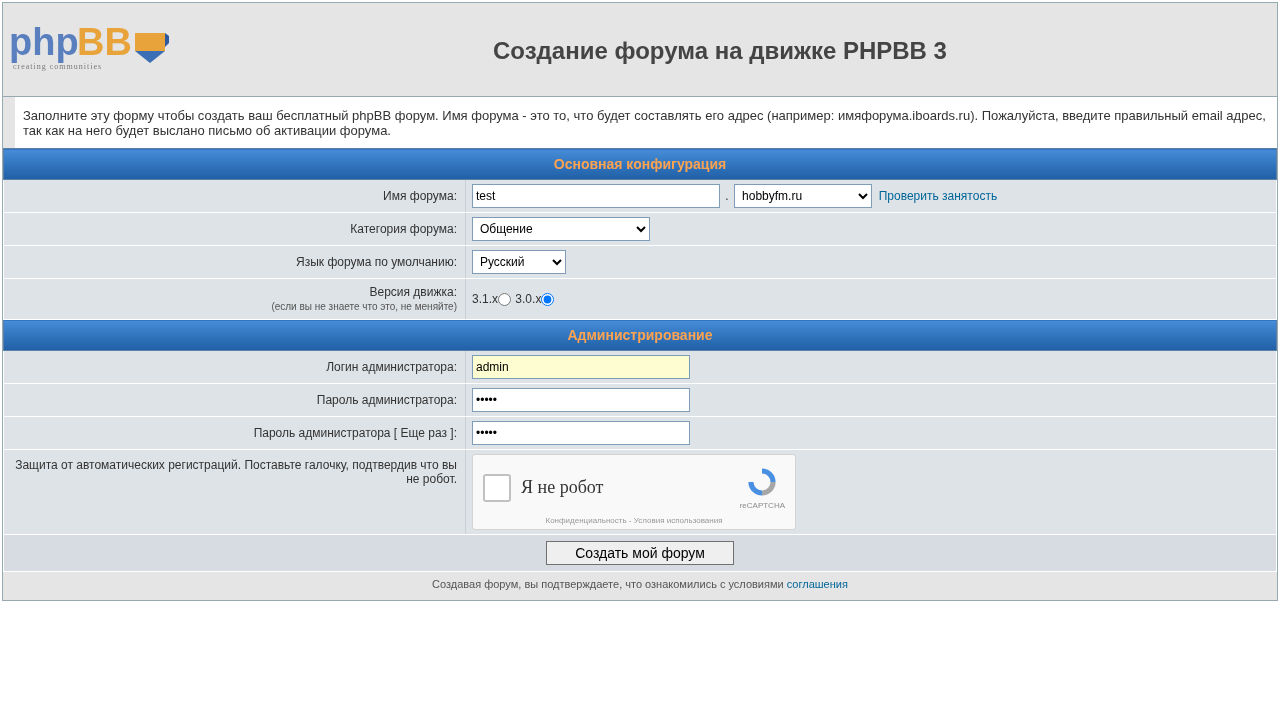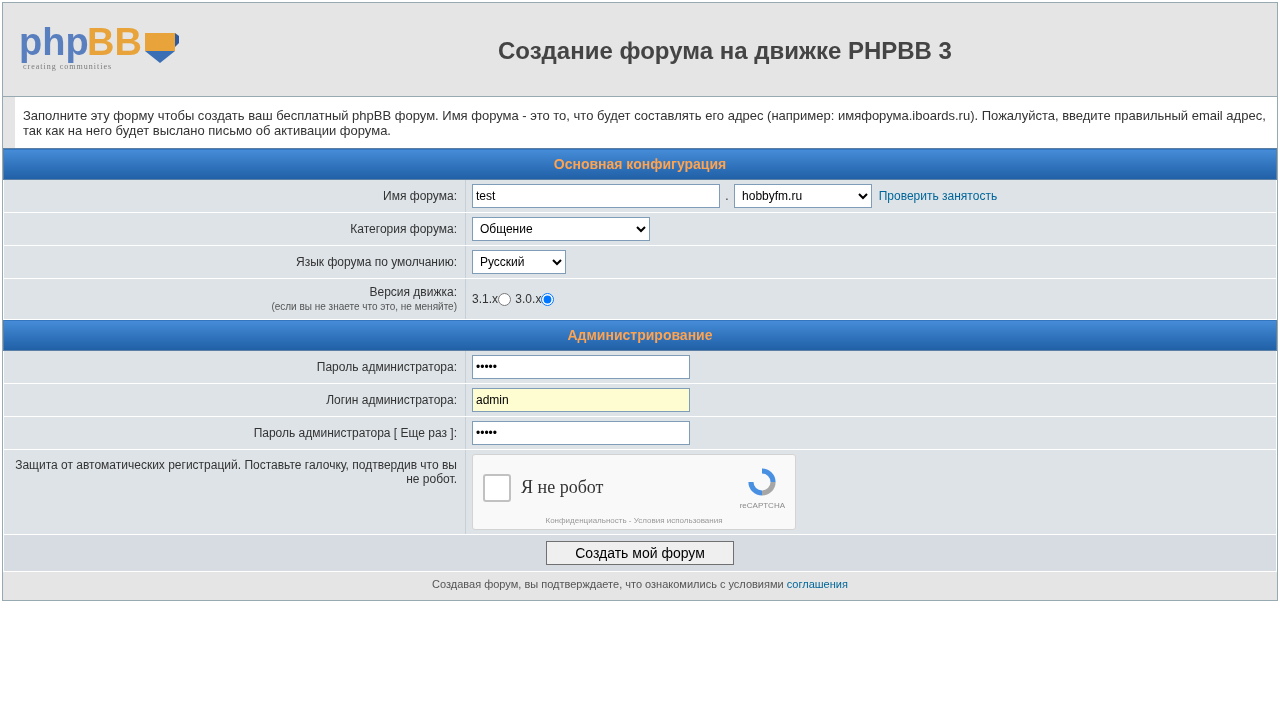--- a/index.html
+++ b/index.html
@@ -1,18 +1,18 @@
 <!DOCTYPE html>
 <html><head>
 <meta charset="utf-8">
 <style>
   html,body{margin:0;padding:0;width:1280px;height:720px;font-family:Verdana,Arial,Helvetica,sans-serif;font-size:12px;color:#333;background:#fff;}
   .page{border:1px solid #98aab1;background:#e5e5e5;margin:2px;}
   .header{display:flex;align-items:center;padding:10px 6px 8px 6px;border-bottom:1px solid #98aab1;}
-  .logo{flex:0 0 auto;margin-left:10px;}
+  .logo{flex:0 0 auto;}
   .title-wrap{flex:1;text-align:center;}
   .title{font-family:"Trebuchet MS",Arial,sans-serif;font-weight:bold;font-size:24px;color:#444;}
   .intro{background:#fff;padding:10px 8px;font-size:13px;color:#333;border-top:1px solid #fff;margin-left:12px;}
   table.form{width:100%;border-collapse:collapse;background:#000000;}
   tr.section th{background:linear-gradient(#468cd8,#1f5fa6);color:#ffa34f;font-family:"Trebuchet MS",Arial,sans-serif;font-weight:bold;font-size:14px;text-align:center;height:28px;border:1px solid #5b7fa5;}
   td.lbl{width:445px;text-align:right;padding:6px 8px;border:1px solid #fff;border-right:1px solid #c7d0d7;color:#333;background:#dee3e7;}
   td.lbl .sub{font-size:10px;color:#555;}
   td.fld{padding:4px 6px;border:1px solid #fff;border-left:none;background:#dee3e7;}
   input[type=text],input[type=password],select{font-family:inherit;font-size:12px;border:1px solid #7f9db9;background:#fff;padding:2px 3px;height:18px;box-sizing:content-box;}
   input.autofill{background:#fefcd1;}
@@ -104,27 +104,27 @@
           <span>3.0.x</span><input type="radio" name="eng" checked="" style="">
         </span>
       </td>
     </tr>
 
     <tr class="section">
           <th colspan="2">Администрирование</th>
         </tr>
 
     <tr>
-      <td class="lbl">Пароль администратора:</td>
-      <td class="fld"><input type="text" style="width: 210px;" value="•••••"></td>
+      <td class="lbl">Логин администратора:</td>
+      <td class="fld"><input type="text" class="autofill" style="width: 210px;" value="admin"></td>
     </tr>
 
     <tr>
-      <td class="lbl">Логин администратора:</td>
-      <td class="fld"><input type="text" class="autofill" style="width: 210px;" value="admin"></td>
+      <td class="lbl">Пароль администратора:</td>
+      <td class="fld"><input type="text" style="width: 210px;" value="•••••"></td>
     </tr>
 
     <tr>
       <td class="lbl">Пароль администратора [ Еще раз ]:</td>
       <td class="fld"><input type="text" style="width: 210px;" value="•••••"></td>
     </tr>
 
 
     <tr>
       <td class="lbl" style="vertical-align:top;padding-top:8px">Защита от автоматических регистраций. Поставьте галочку, подтвердив что вы не робот.</td>

